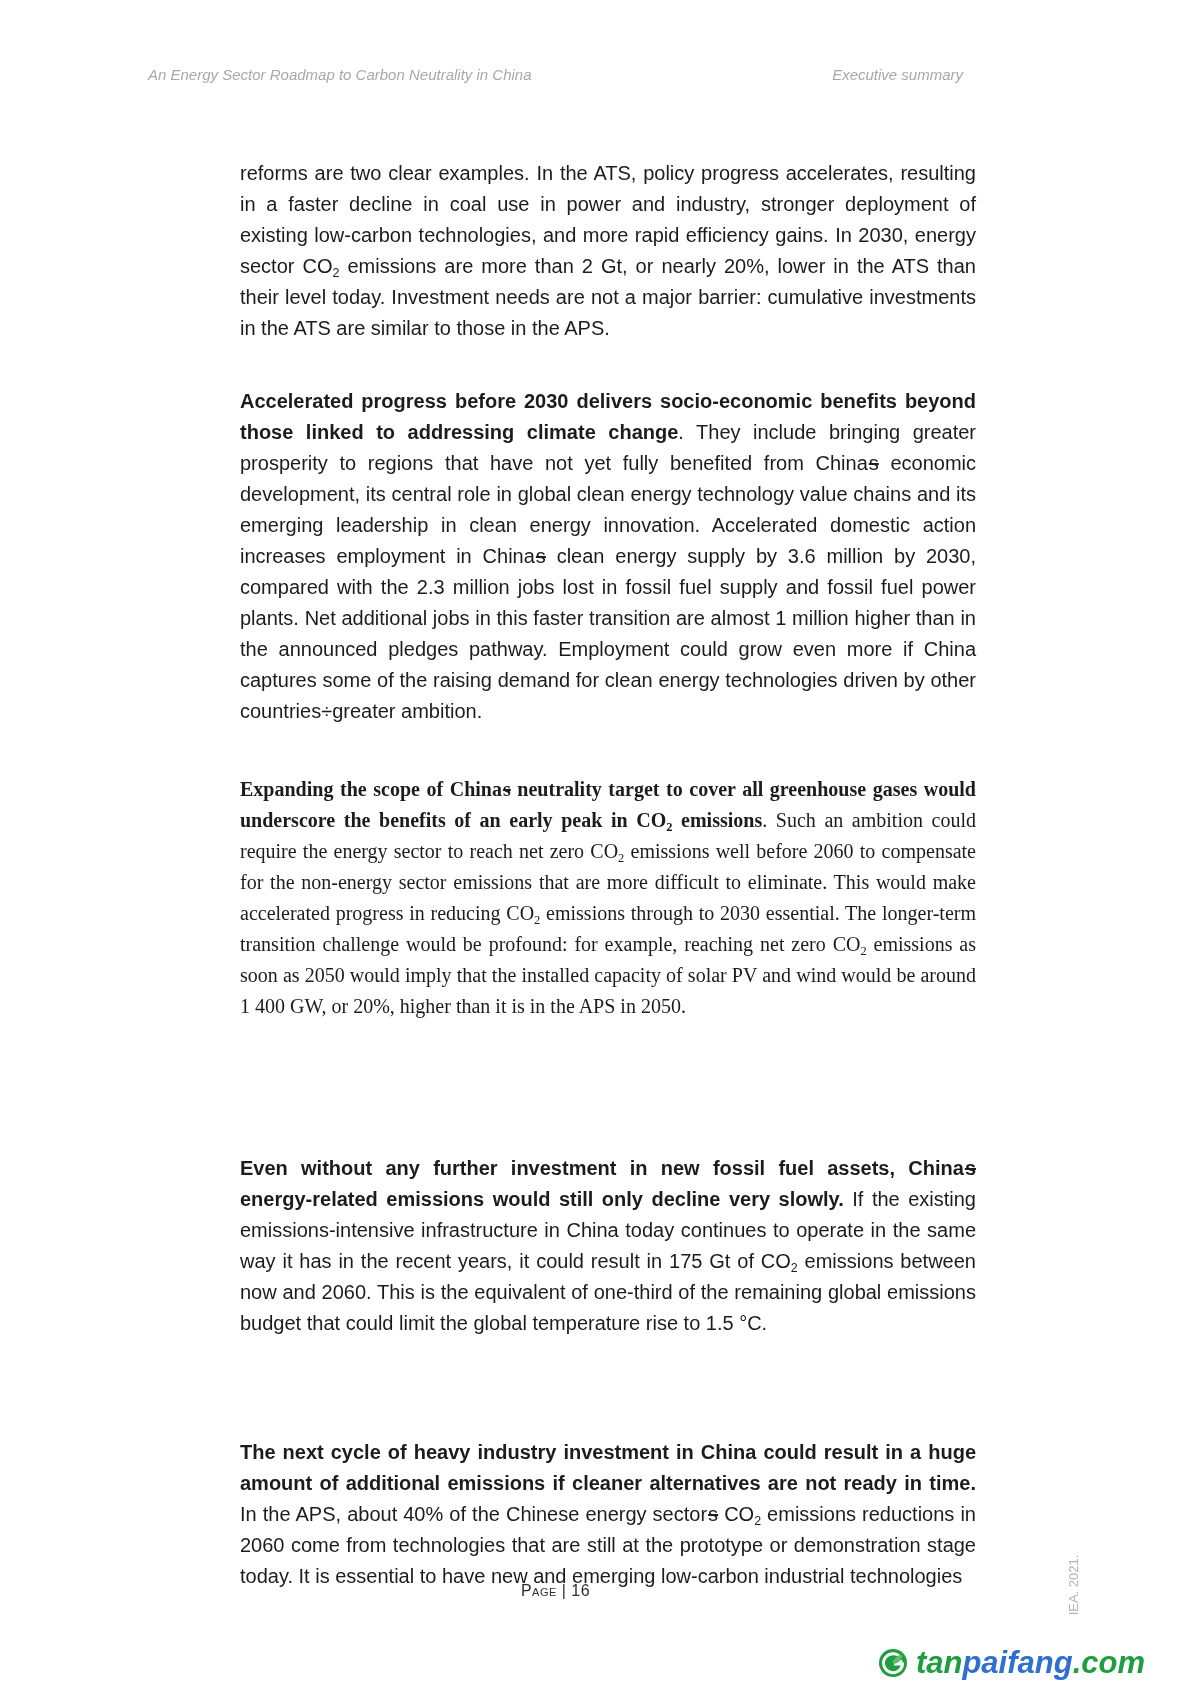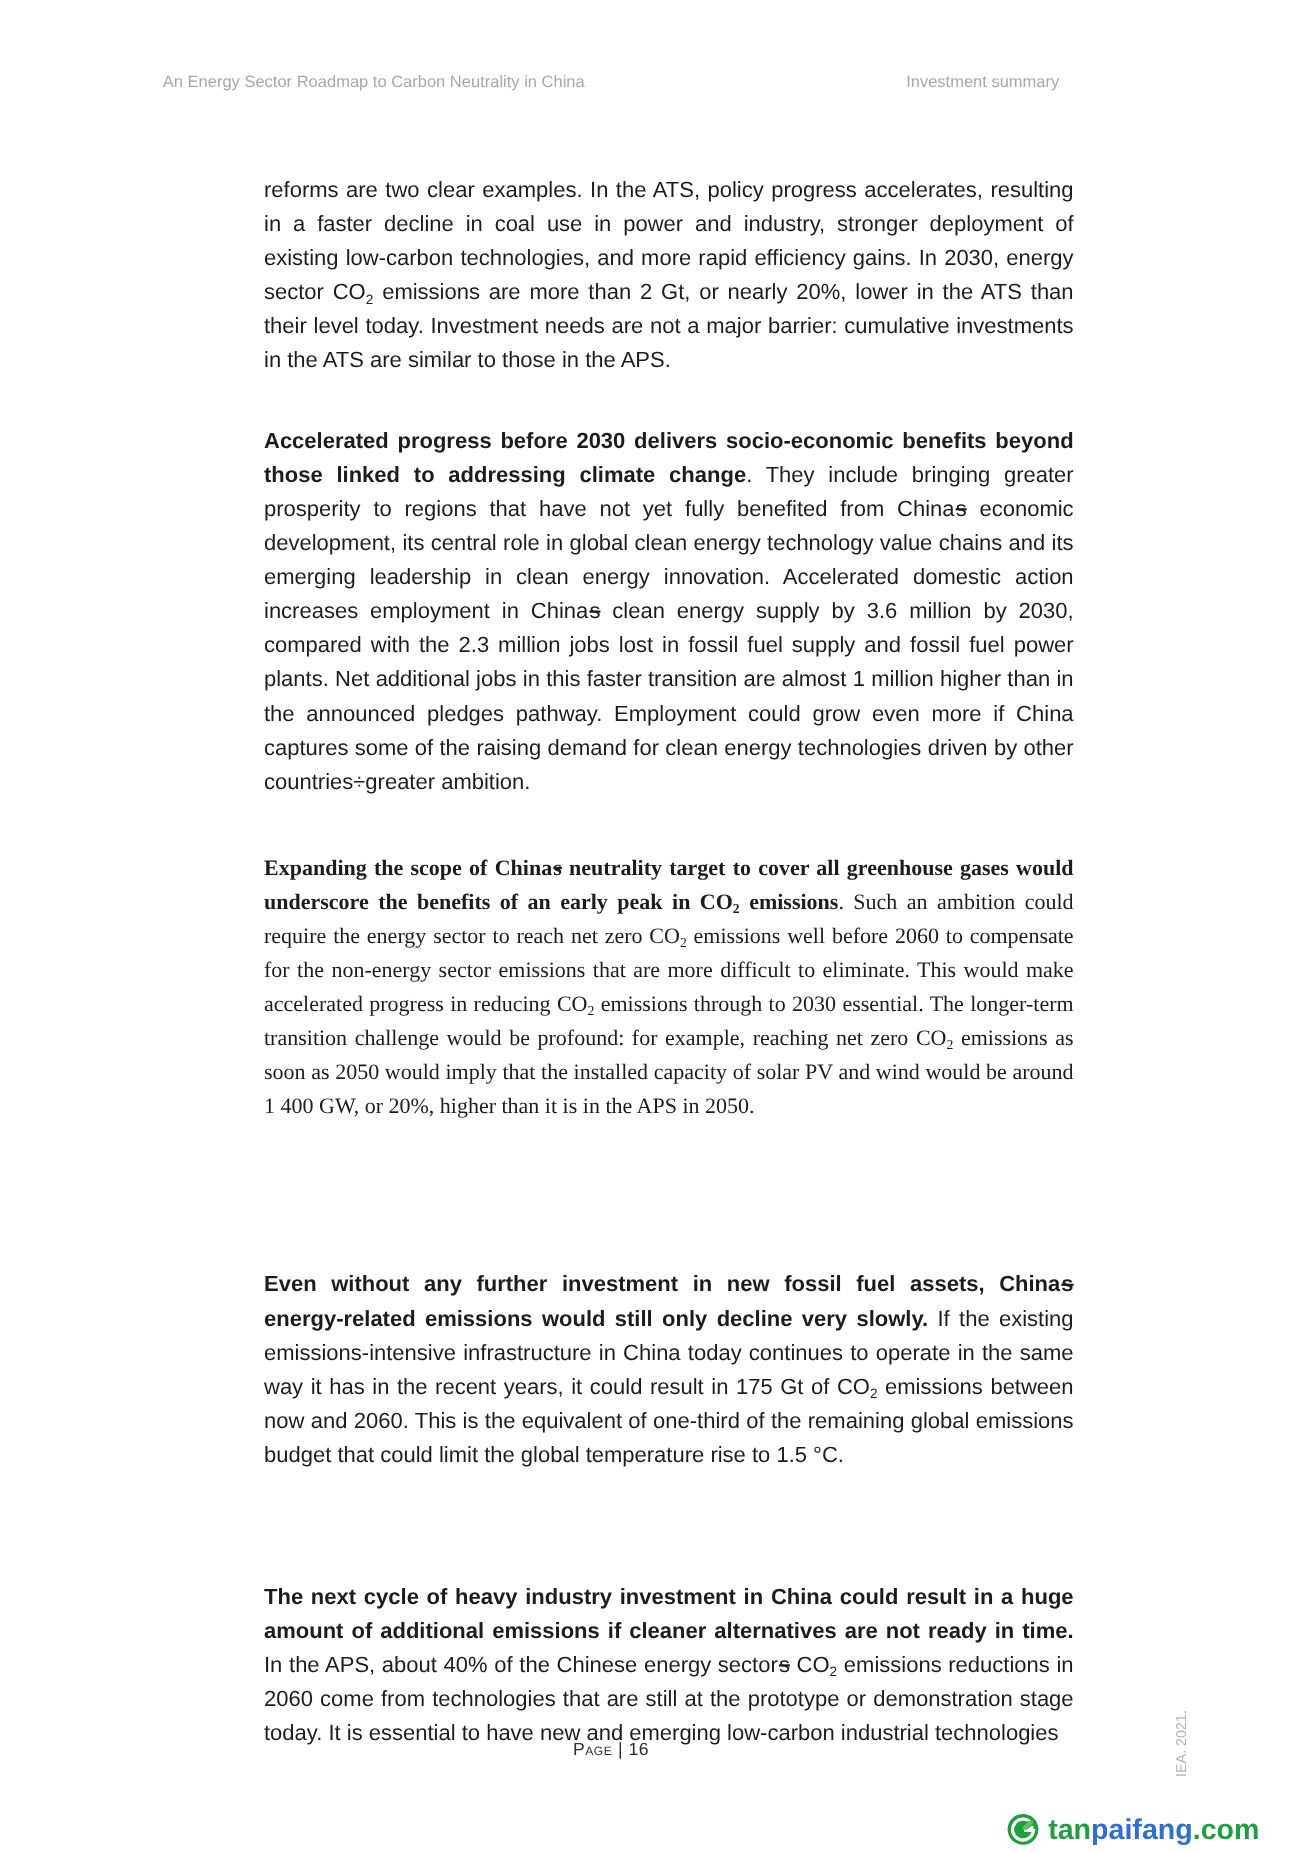--- a/index.html
+++ b/index.html
@@ -7,21 +7,21 @@
     position:relative;
     width:1191px;height:1684px;
     background:#ffffff;
     font-family:"Liberation Sans", sans-serif;
     color:#1c1c1c;
     overflow:hidden;
   }
   
   .hdr{
     position:absolute;left:148px;top:66px;width:815px;
-    font-size:15px;color:#a8a8a8;
+    font-size:15px;color:#a8a8a8;font-style:italic;
   }
   .hdr .hdr-left{float:left;}
   .hdr .hdr-right{float:right;}
   
   .para{
     position:absolute;left:228px;width:736px;margin:12px;
     font-size:20px;line-height:31px;
     text-align:justify;
     color:#1c1c1c;
   }
@@ -50,35 +50,35 @@
     transform:rotate(-90deg);
     font-size:13px;color:#b4b4b4;text-align:center;line-height:20px;
     white-space:nowrap;
   }
   .watermark{
     position:absolute;right:46px;top:1644px;height:38px;
     display:flex;align-items:center;gap:8px;
     text-decoration:none;cursor:pointer;
   }
   .watermark .wm-text{
-    font-size:26px;font-weight:bold;
+    font-size:31px;font-weight:bold;font-style:italic;
     letter-spacing:0px;white-space:nowrap;text-align:right;
   }
   .wm-green{color:#1e9e3e;}
   .wm-blue{color:#2f6fd0;}
   .wm-icon{width:30px;height:30px;display:block;}
 </style>
 </head>
 <body>
 
 <div class="page">
 
   <div class="hdr">
     <span class="hdr-left">An Energy Sector Roadmap to Carbon Neutrality in China</span>
-    <span class="hdr-right">Investment summary</span>
+    <span class="hdr-right">Executive summary</span>
   </div>
 
   <p class="para p1"><span>reforms are two clear examples. In the ATS, policy progress accelerates, resulting in a faster decline in coal use in power and industry, stronger deployment of existing low-carbon technologies, and more rapid efficiency gains. In 2030, energy sector CO</span><span class="sub">2</span><span> emissions are more than 2 Gt, or nearly 20%, lower in the ATS than their level today. Investment needs are not a major barrier: cumulative investments in the ATS are similar to those in the APS.</span></p>
 
   <p class="para p2"><span class="b">Accelerated progress before 2030 delivers socio-economic benefits beyond those linked to addressing climate change</span><span>. They include bringing greater prosperity to regions that have not yet fully benefited from China</span><span class="apos">s</span><span> economic development, its central role in global clean energy technology value chains and its emerging leadership in clean energy innovation. Accelerated domestic action increases employment in China</span><span class="apos">s</span><span> clean energy supply by 3.6 million by 2030, compared with the 2.3 million jobs lost in fossil fuel supply and fossil fuel power plants. Net additional jobs in this faster transition are almost 1 million higher than in the announced pledges pathway. Employment could grow even more if China captures some of the raising demand for clean energy technologies driven by other countries÷greater ambition.</span></p>
 
   <p class="para p3"><span class="b">Expanding the scope of China</span><span class="b apos">s</span><span class="b"> neutrality target to cover all greenhouse gases would underscore the benefits of an early peak in CO</span><span class="b sub">2</span><span class="b"> emissions</span><span>. Such an ambition could require the energy sector to reach net zero CO</span><span class="sub">2</span><span> emissions well before 2060 to compensate for the non-energy sector emissions that are more difficult to eliminate. This would make accelerated progress in reducing CO</span><span class="sub">2</span><span> emissions through to 2030 essential. The longer-term transition challenge would be profound: for example, reaching net zero CO</span><span class="sub">2</span><span> emissions as soon as 2050 would imply that the installed capacity of solar PV and wind would be around 1 400 GW, or 20%, higher than it is in the APS in 2050.</span></p>
 
 
   <p class="para p4"><span class="b">Even without any further investment in new fossil fuel assets, China</span><span class="b apos">s</span><span class="b"> energy-related emissions would still only decline very slowly.</span><span> If the existing emissions-intensive infrastructure in China today continues to operate in the same way it has in the recent years, it could result in 175 Gt of CO</span><span class="sub">2</span><span> emissions between now and 2060. This is the equivalent of one-third of the remaining global emissions budget that could limit the global temperature rise to 1.5 °C.</span></p>

